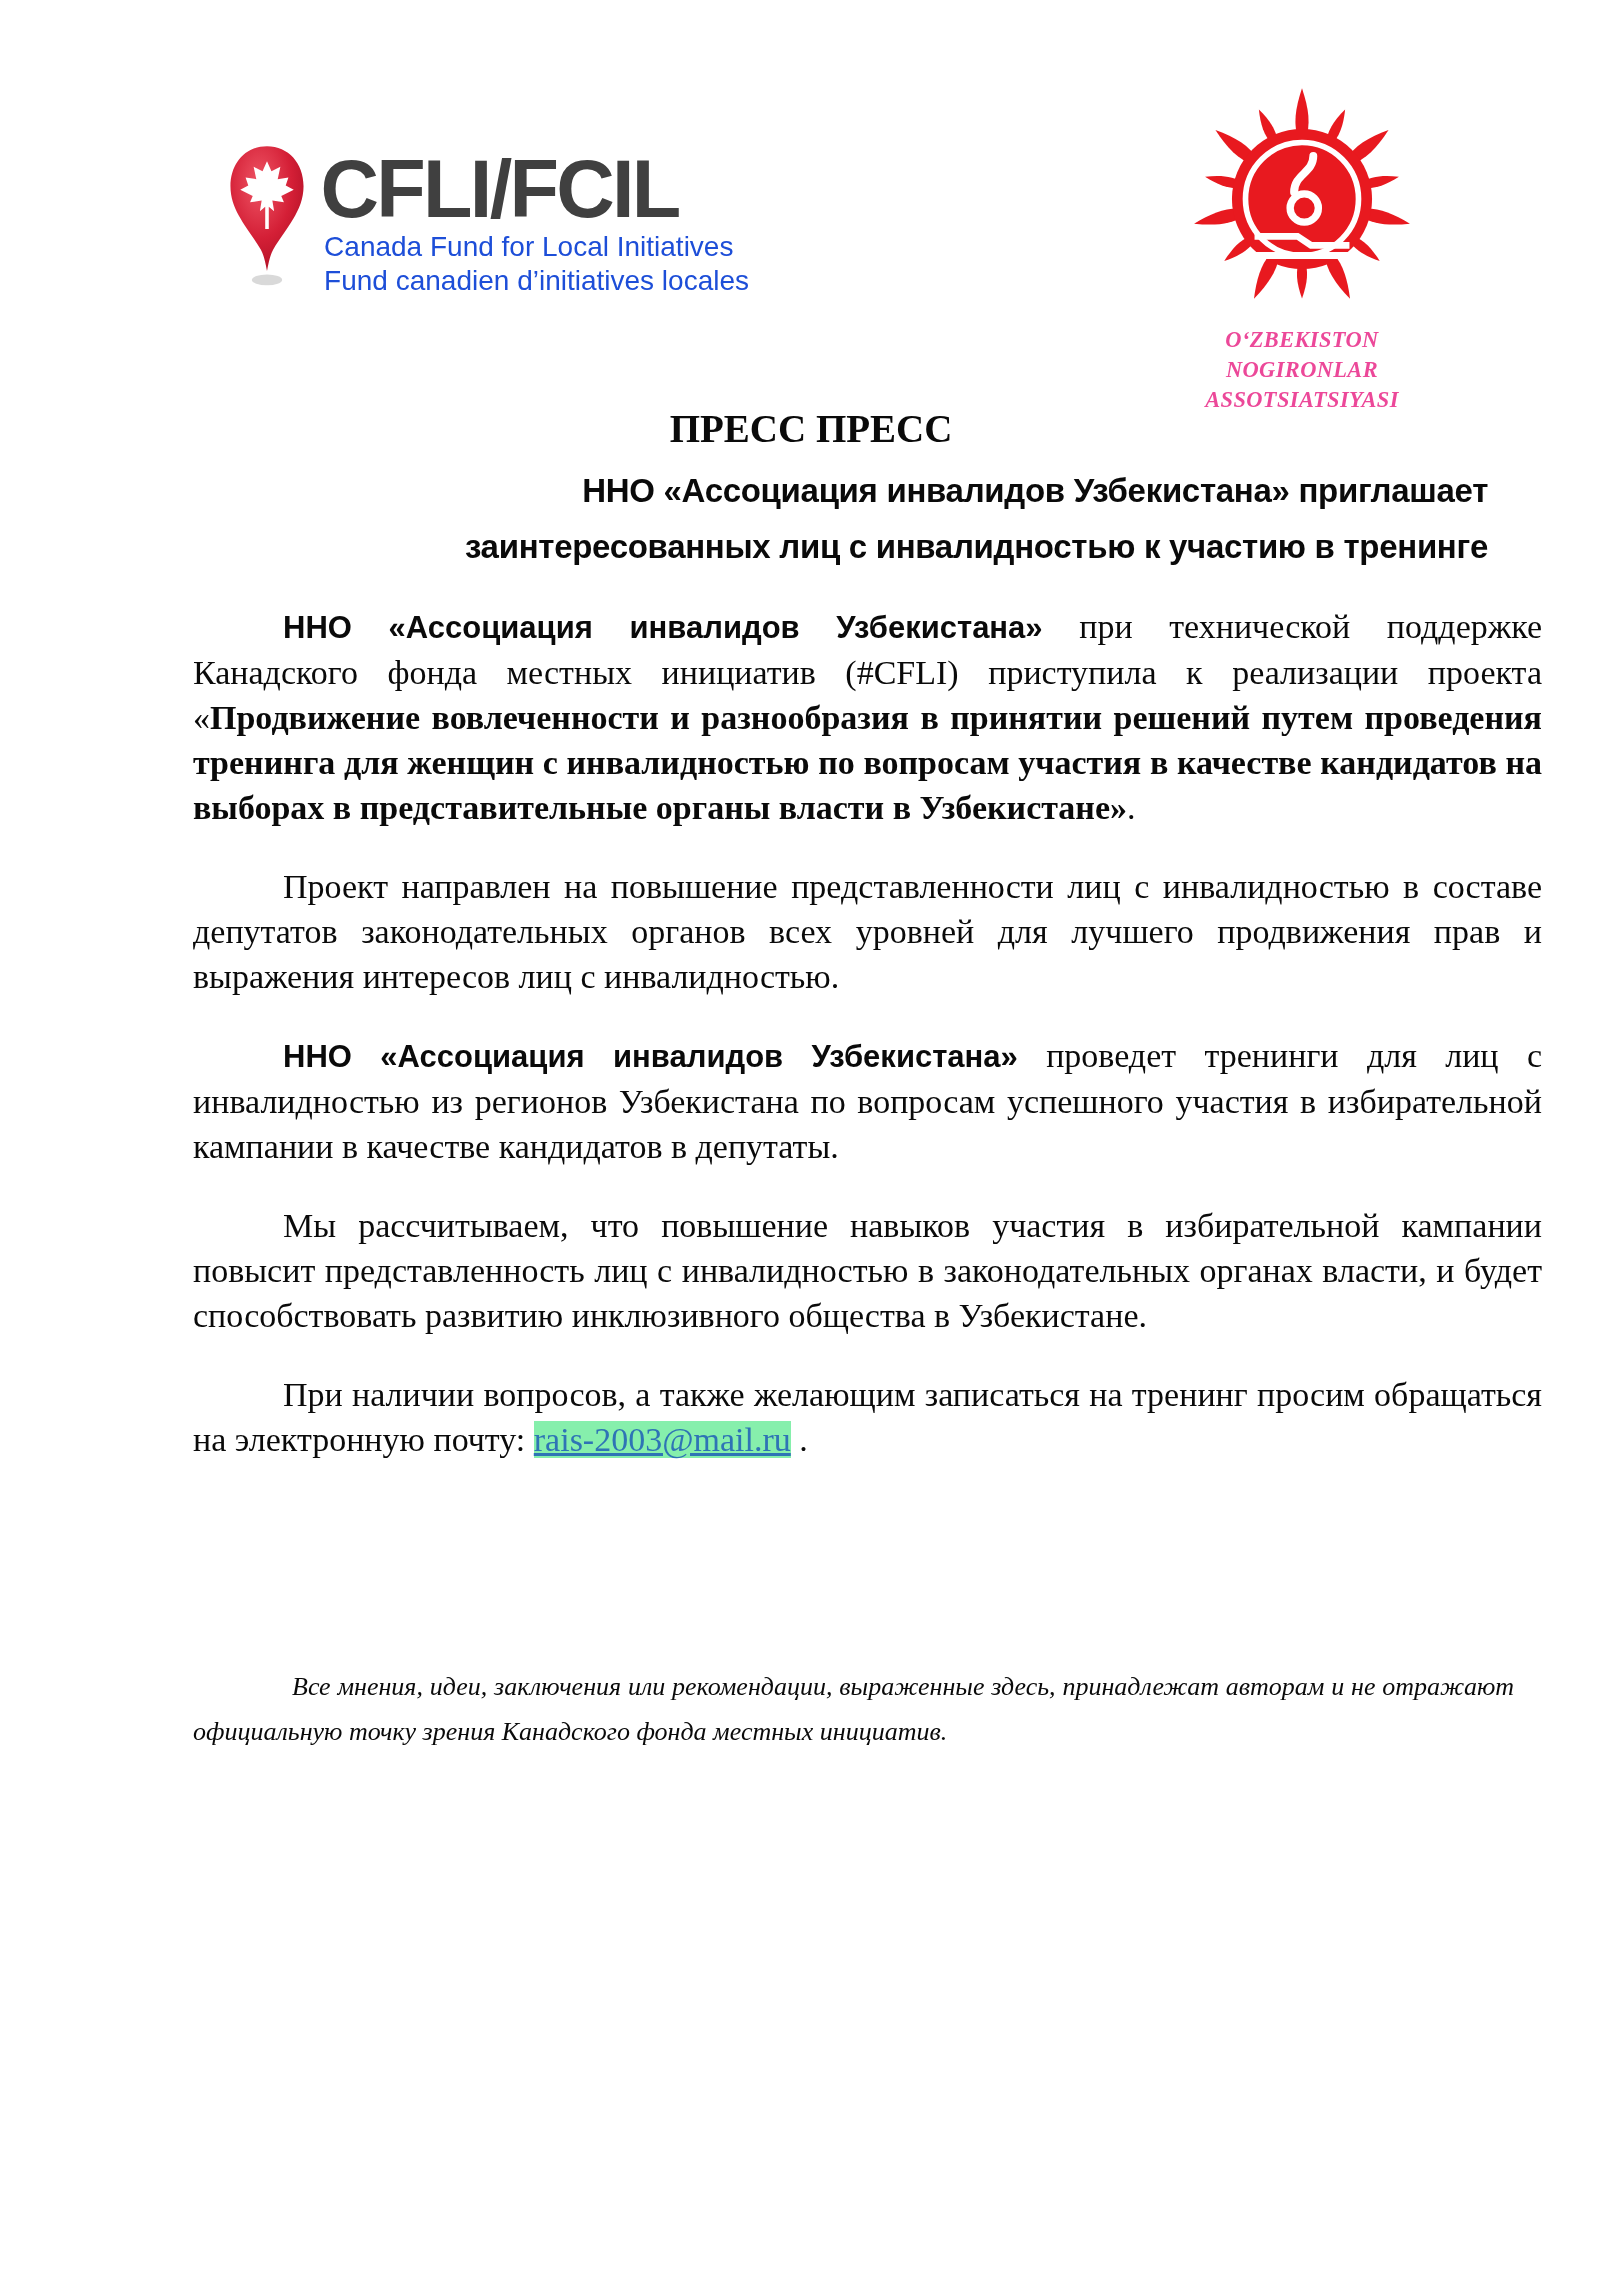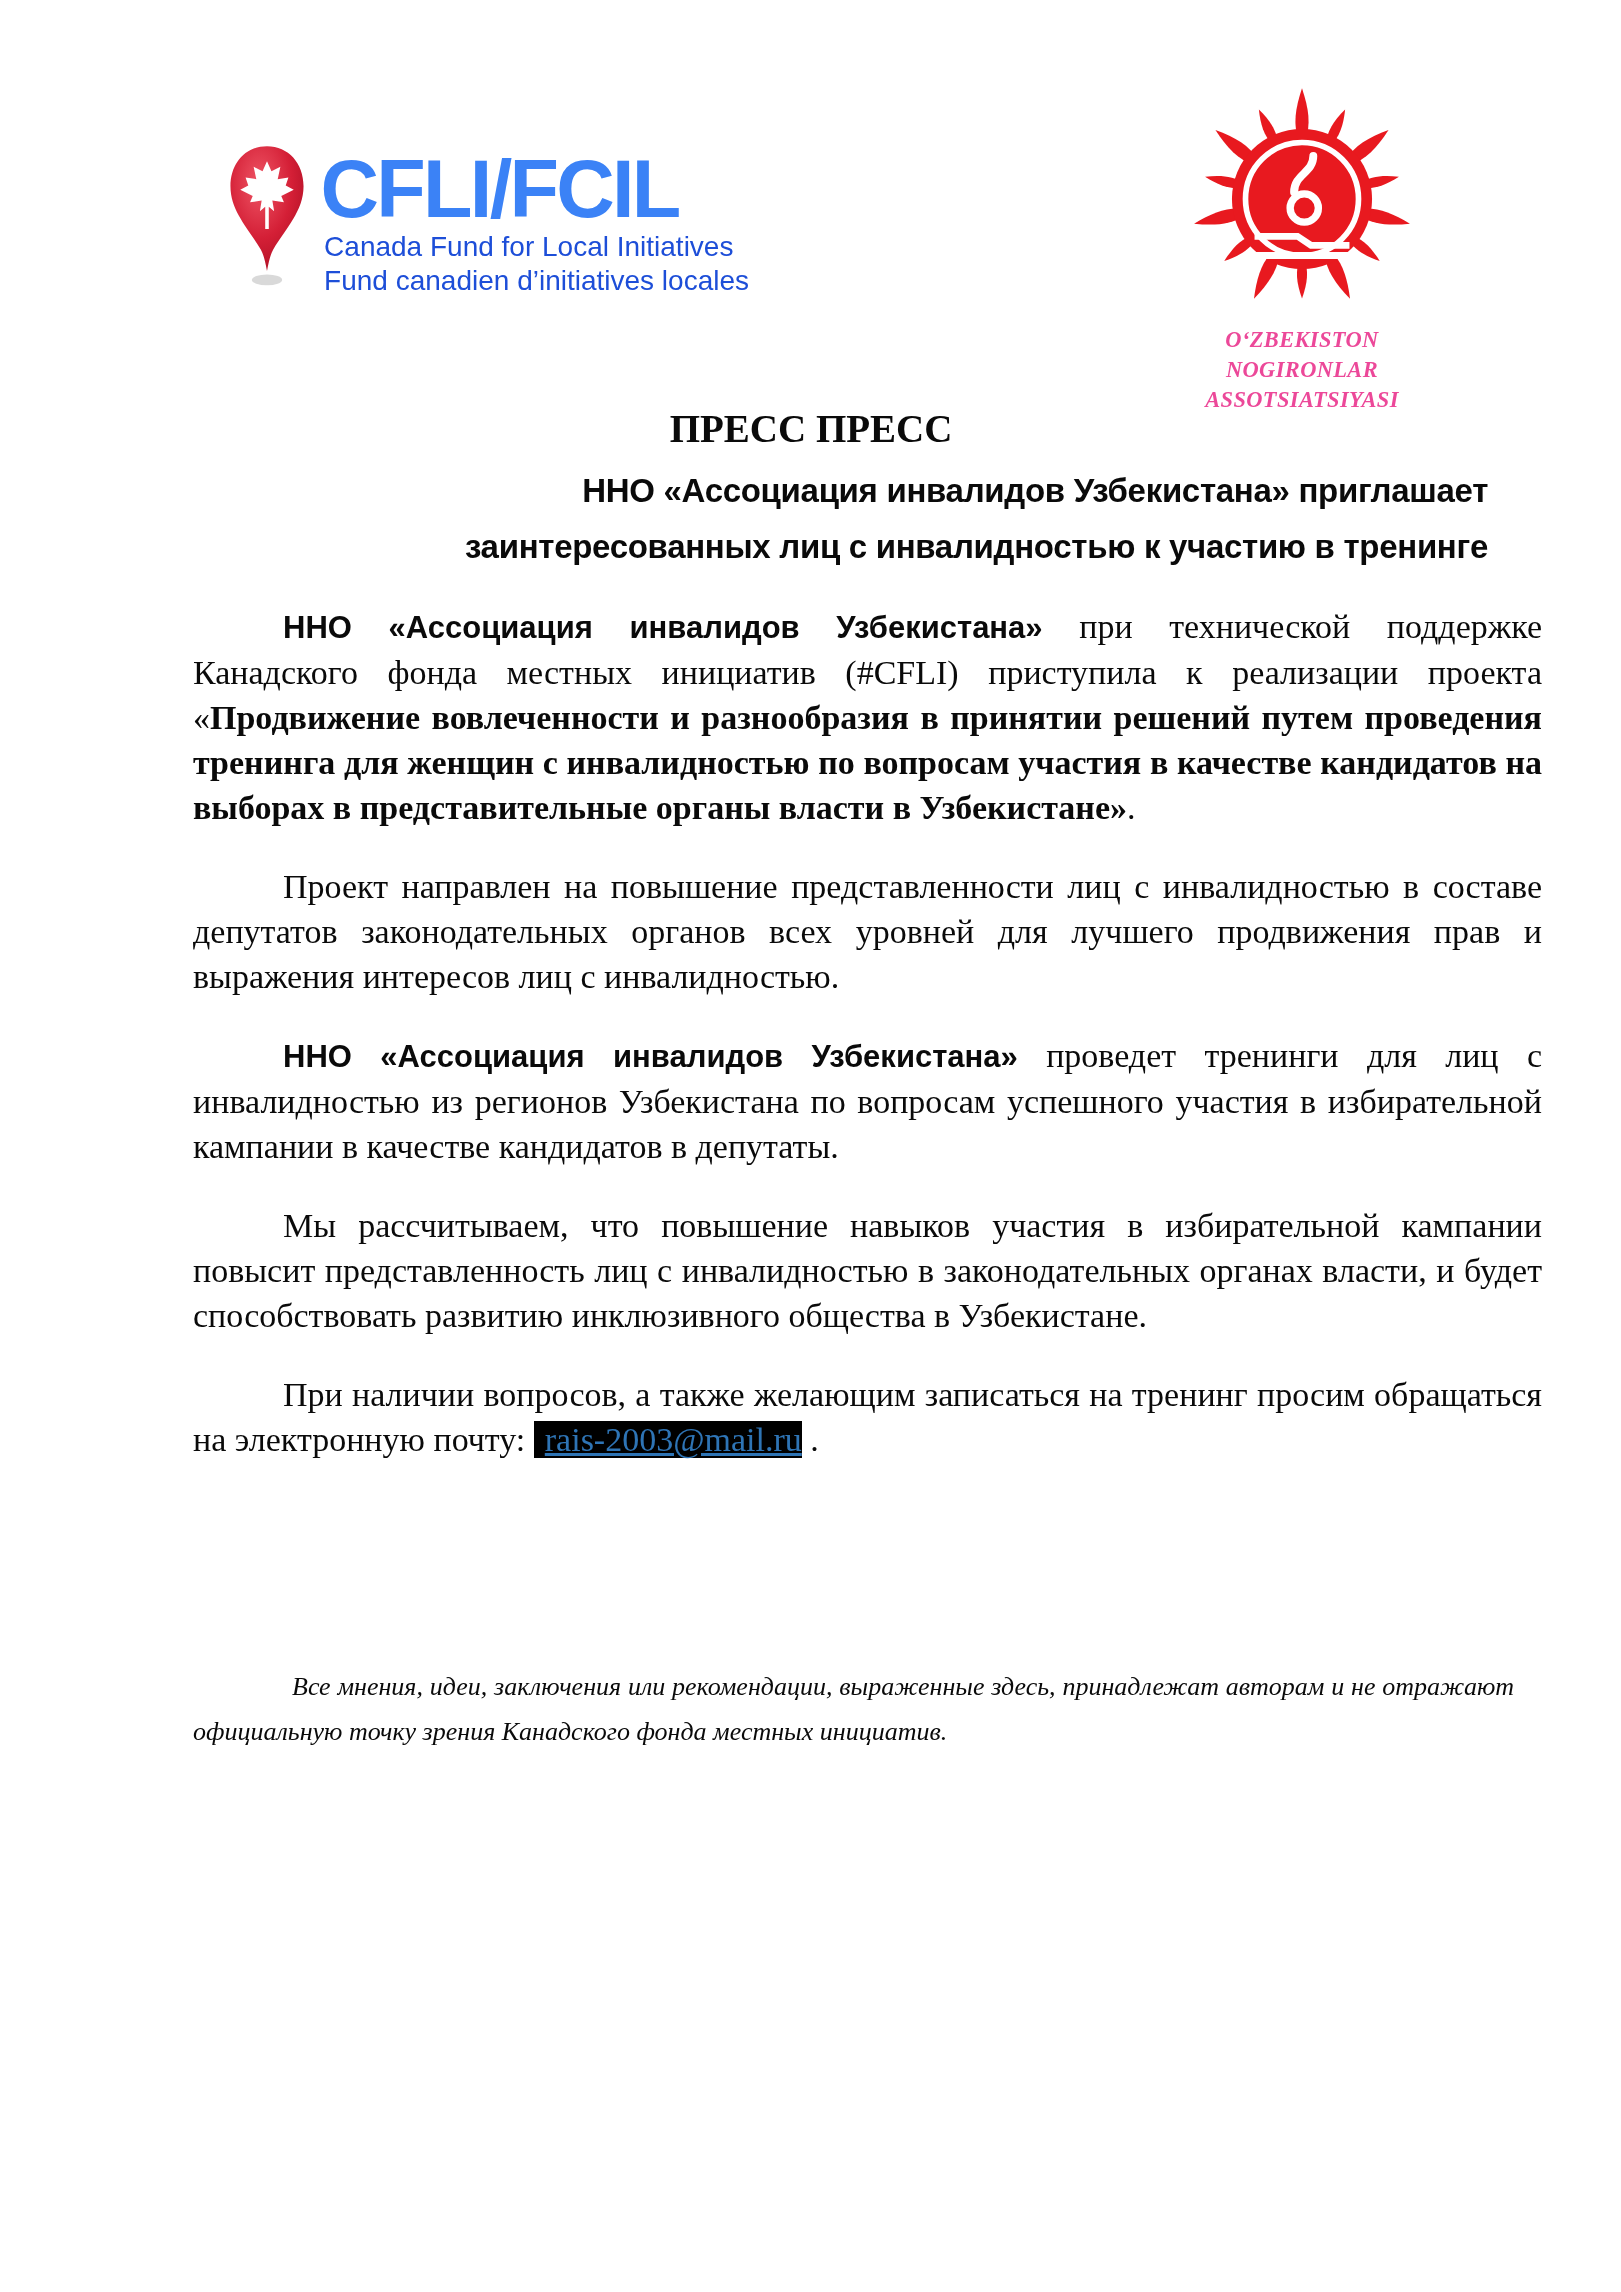--- a/index.html
+++ b/index.html
@@ -23,21 +23,21 @@
     gap: 12.5px;
   }
   .cfli-pin { width: 82px; height: 149px; flex: 0 0 auto; }
   .cfli-textblock { margin-top: 5.4px; }
   .cfli-wordmark {
     font-family: "Liberation Sans", sans-serif;
     font-weight: bold;
     font-size: 81px;
     line-height: 82px;
     letter-spacing: -2.7px;
-    color: #3b82f6;
+    color: #404040;
   }
   .cfli-tagline {
     font-family: "Liberation Sans", sans-serif;
     font-size: 28px;
     line-height: 34px;
     color: #1d4ed8;
     letter-spacing: 0px;
     margin-left: 3.6px;
   }
 
@@ -90,23 +90,22 @@
   }
   .seg-n  { }
   .seg-b  { font-weight: bold; }
   .seg-bs {
     font-family: "Liberation Sans", sans-serif;
     font-weight: bold;
     font-size: 31px;
   }
   .email-link {
     color: #2e74b5;
-    background: #000000;
+    background: #86efac;
     text-decoration-color: #2e74b5;
-    padding-left: 11px;
   }
 
   
   .footer-note {
     margin: 202px 108px 0 193px;
     font-style: italic;
     font-size: 26px;
     line-height: 45px;
     text-align: justify;
     text-indent: 99px;

